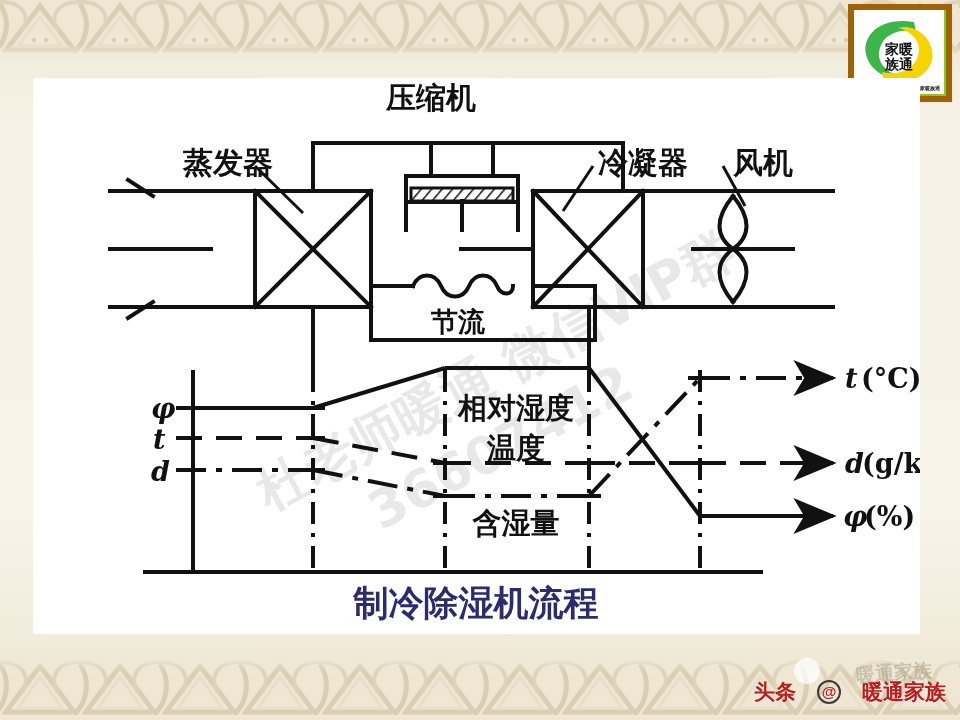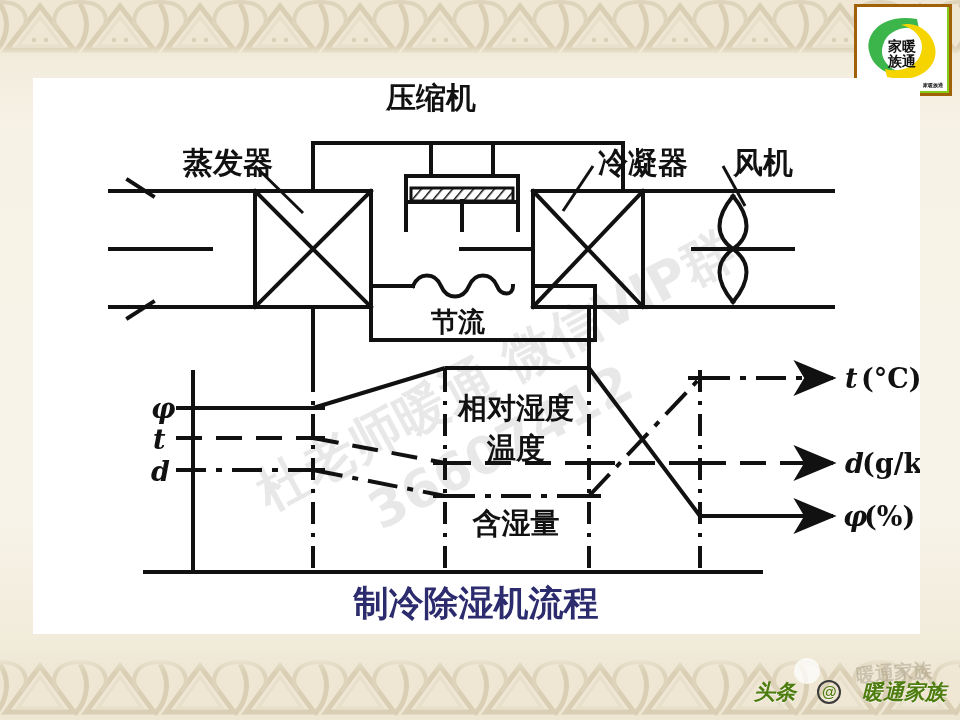--- a/index.html
+++ b/index.html
@@ -37,36 +37,35 @@
     background: #ffffff;
     box-shadow: 0 0 0 0 rgba(0,0,0,0);
   }
   #panel svg { display:block; }
   
   #logo {
     position: absolute;
     right: 8px; top: 4px;
     width: 92px; height: 86px;
     background: #84cc16;
-    border: 3px solid #a16207;
+    border: 6px solid #a16207;
   }
   #logo svg { display:block; }
   
   #footer-handle {
     position: absolute;
     right: 14px; bottom: 14px;
     display: flex;
     align-items: center;
     gap: 20px;
-    color: #4d7c0f;
+    color: #b91c1c;
     font-size: 21px;
     font-weight: bold;
     letter-spacing: 0px;
     text-shadow: 0 1px 0 rgba(255,255,255,.6);
-    font-style: italic;
   }
   #footer-handle .wm-badge {
     display:inline-block;
     width: 20px; height:20px;
     border: 2px solid #3a3a3a;
     border-radius: 50%;
     position: relative;
     margin: 0 1px;
   }
   #footer-handle .wm-badge::after{

